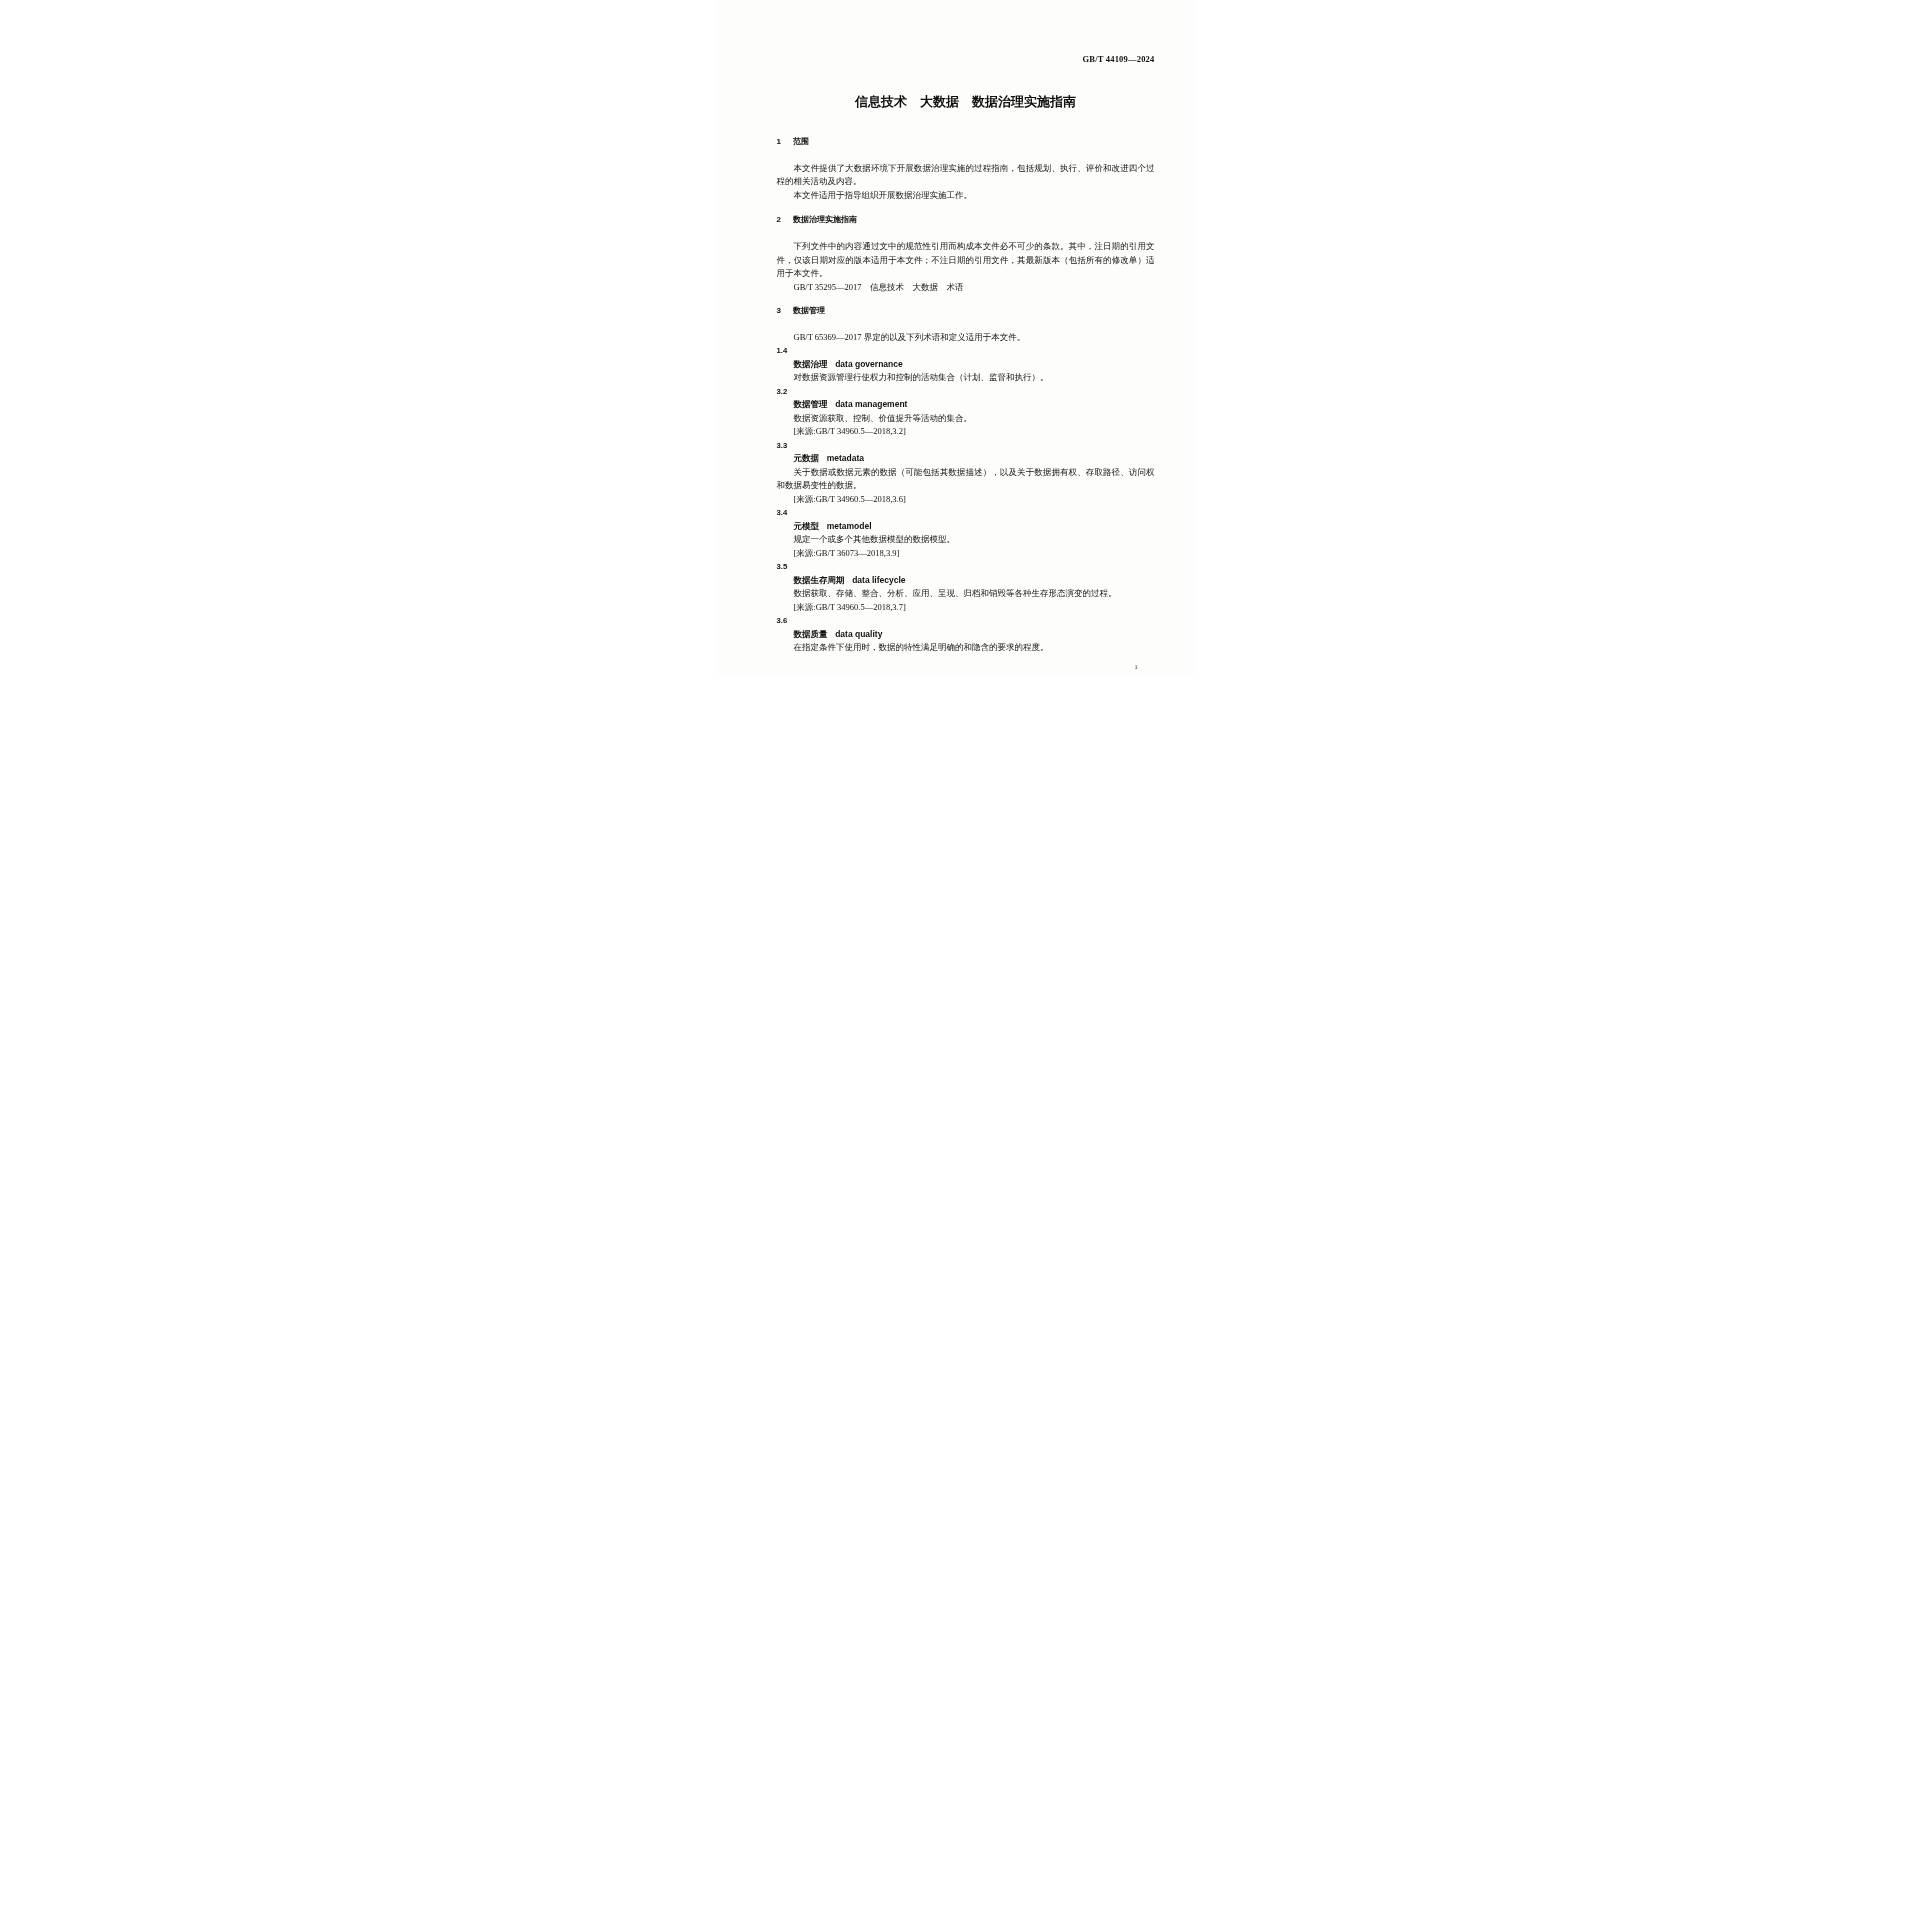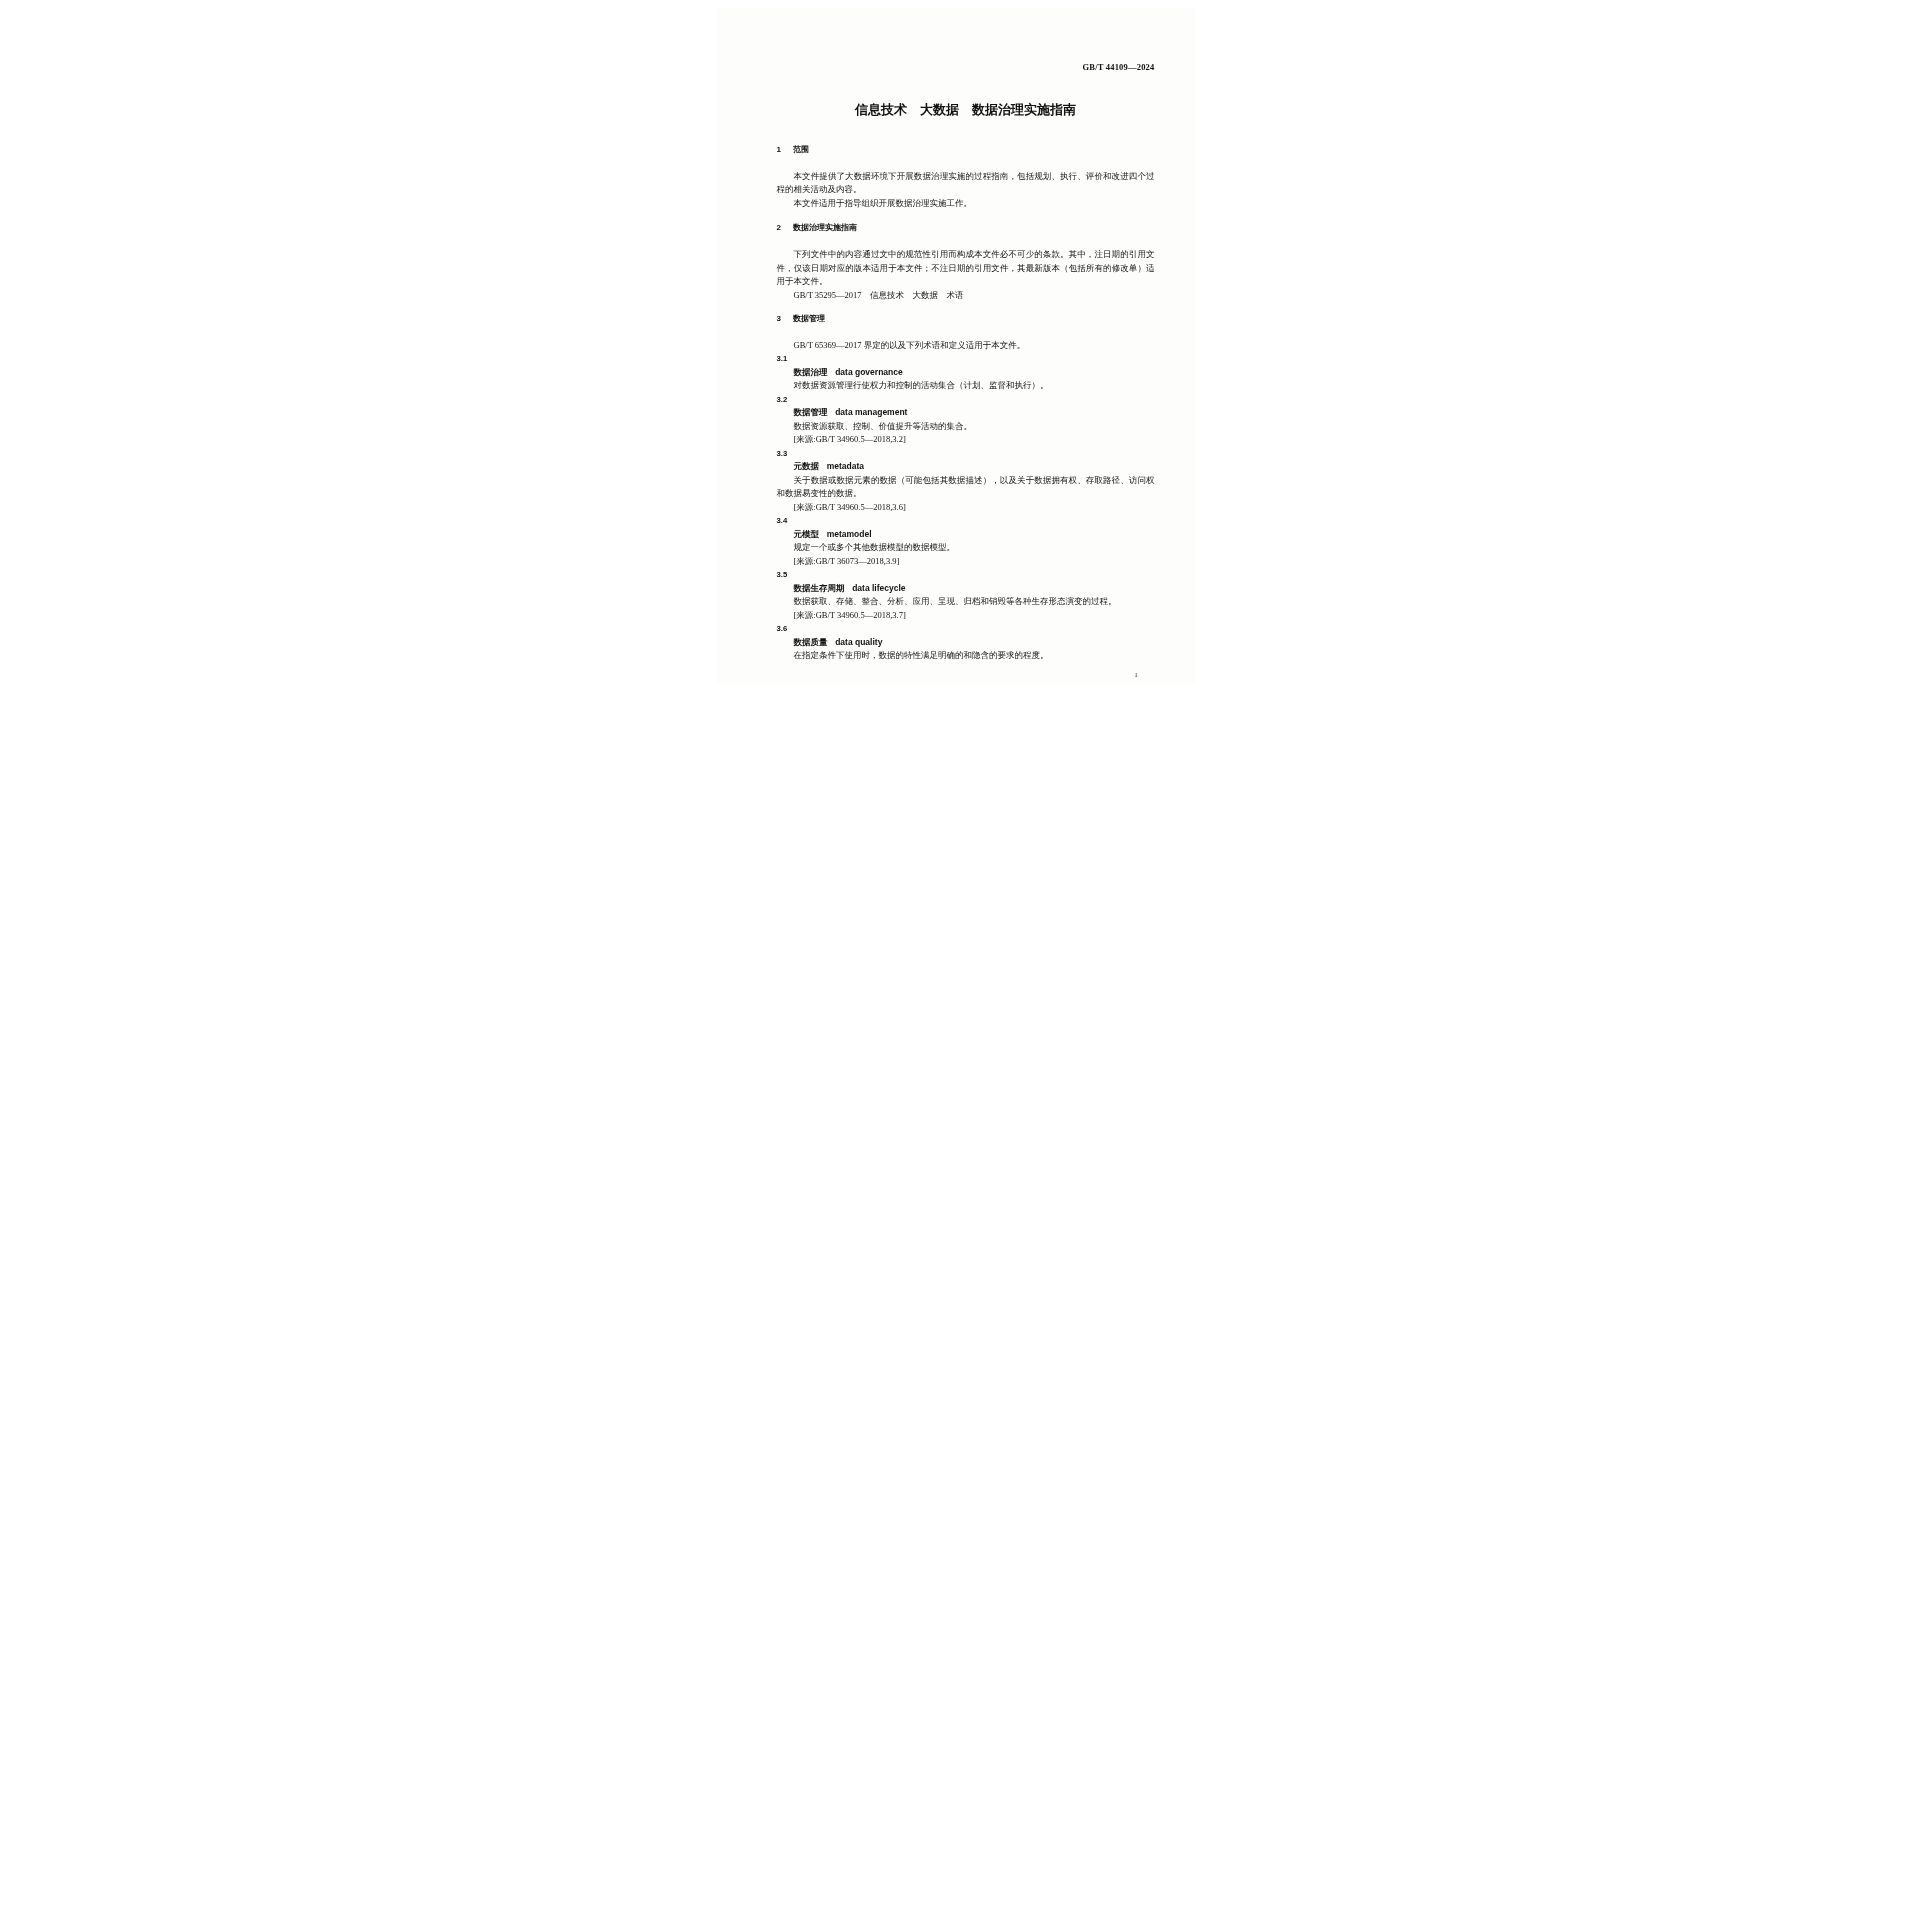--- a/index.html
+++ b/index.html
@@ -4,21 +4,21 @@
 <style>
   html, body {
     margin: 0;
     padding: 0;
     background: #ffffff;
   }
   .page {
     position: relative;
     width: 478px;
     height: 676px;
-    margin: 8px auto;
+    margin: 0 auto;
     background: #fdfdfc;
     color: #111;
     font-family: "Liberation Serif", "DejaVu Serif", serif;
     font-size: 8.5px;
     line-height: 13.5px;
     overflow: hidden;
   }
   .content {
     padding: 0 40px 0 60px;
   }
@@ -116,21 +116,21 @@
     </div>
     <p class="para">下列文件中的内容通过文中的规范性引用而构成本文件必不可少的条款。其中，注日期的引用文件，仅该日期对应的版本适用于本文件；不注日期的引用文件，其最新版本（包括所有的修改单）适用于本文件。</p>
     <p class="ref-line">GB/T 35295—2017　信息技术　大数据　术语</p>
 
     <div class="sec-heading" id="sec3-heading">
       <span class="sec-num">3</span><span>数据管理</span>
     </div>
     <p class="para">GB/T 65369—2017 界定的以及下列术语和定义适用于本文件。</p>
 
     <div class="term">
-      <div class="term-num">3.1</div>
+      <div class="term-num">1.4</div>
       <div class="term-name">
         <span class="zh">数据治理</span><span class="en">data governance</span>
       </div>
       <p class="term-def">对数据资源管理行使权力和控制的活动集合（计划、监督和执行）。</p>
     </div>
 
     <div class="term">
       <div class="term-num">3.2</div>
       <div class="term-name">
         <span class="zh">数据管理</span><span class="en">data management</span>

